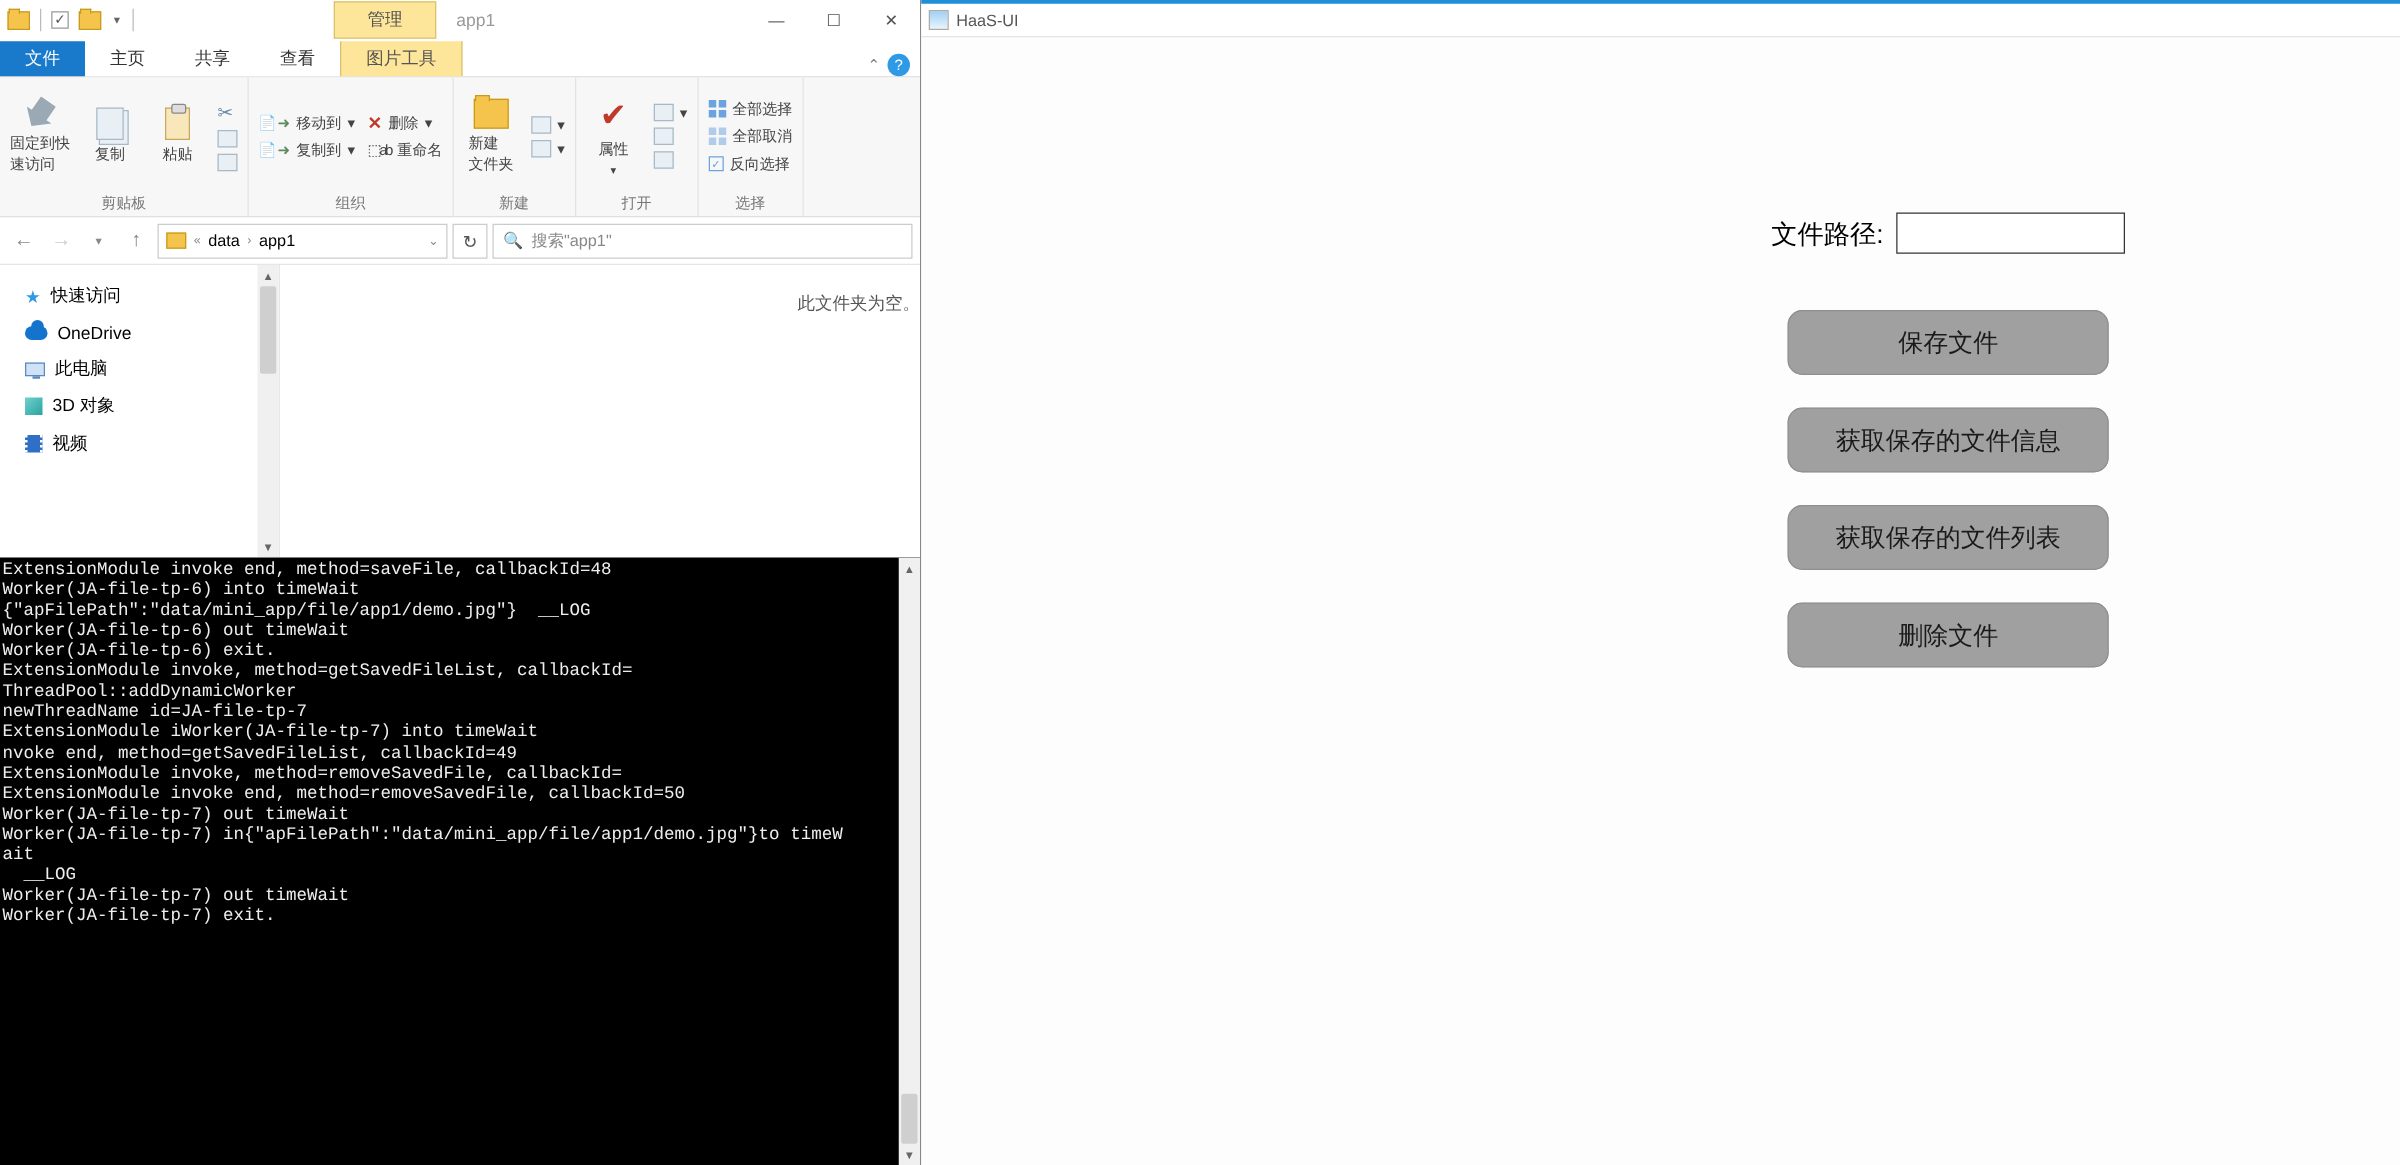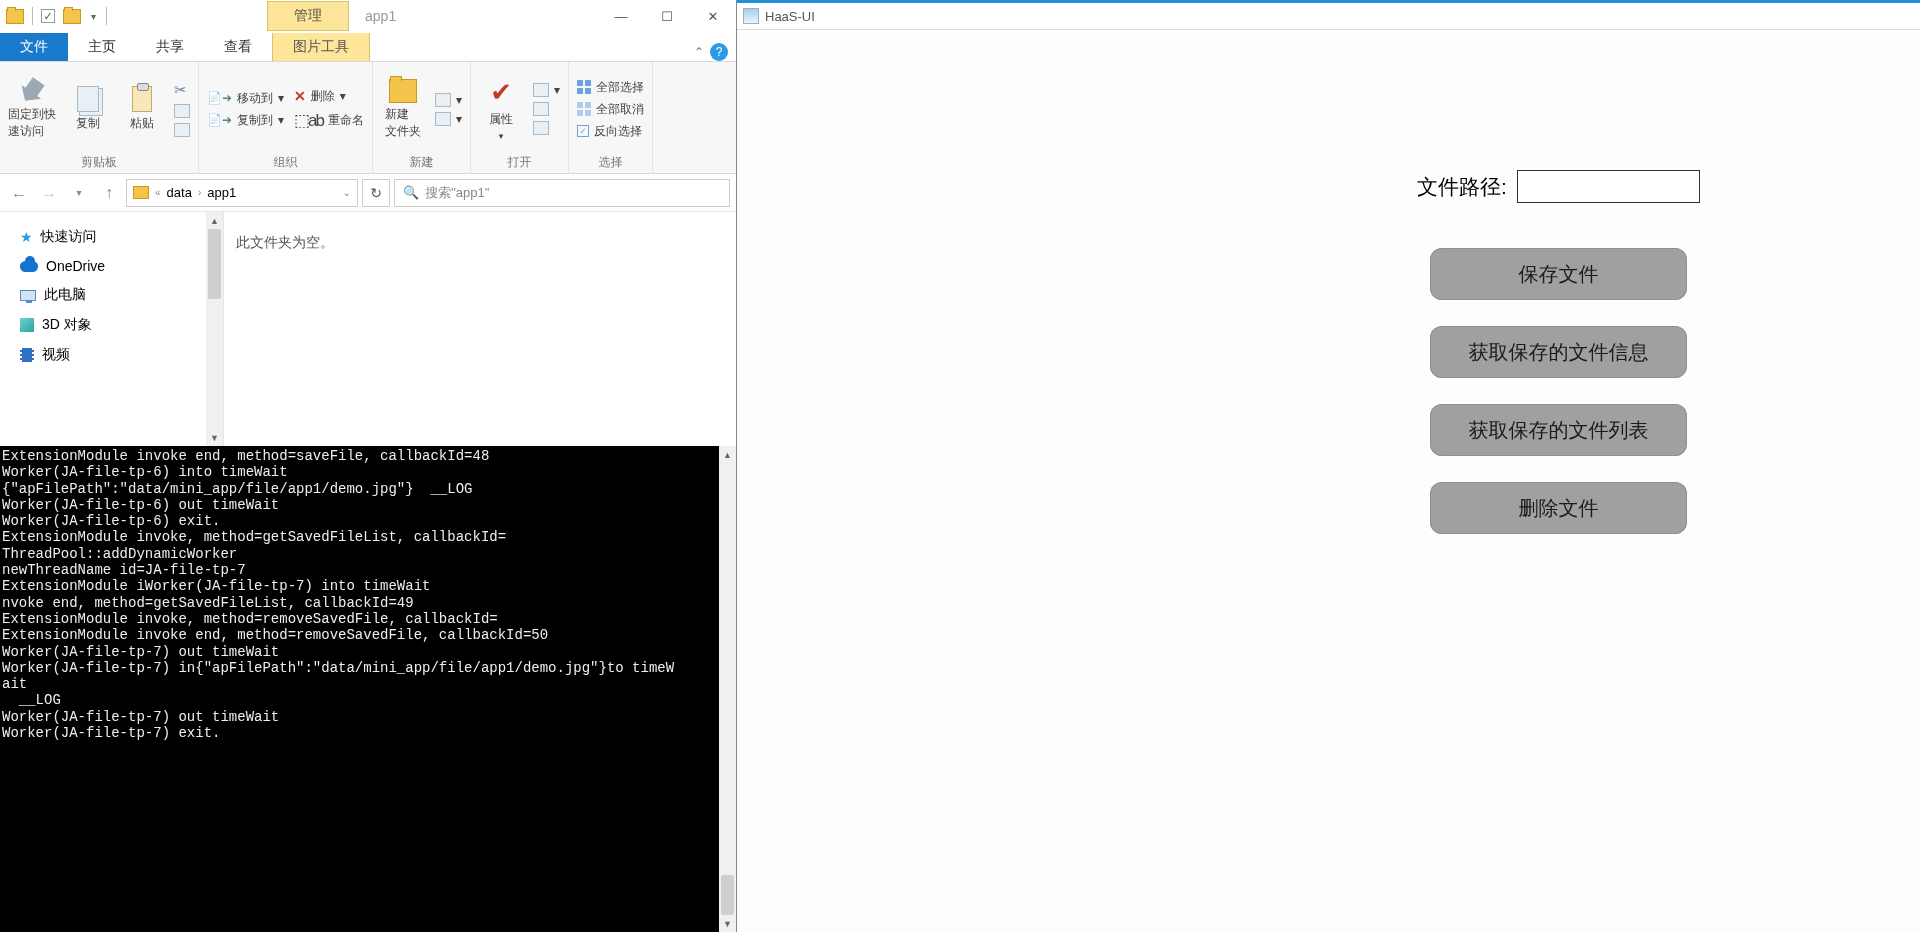--- a/index.html
+++ b/index.html
@@ -35,21 +35,21 @@
 .sm-stack { display:flex; flex-direction:column; gap:5px; }
 .sm-btn { display:flex; align-items:center; gap:5px; font-size:12px; color:#444; white-space:nowrap; }
 .ic { display:inline-block; }
 .pin { width:24px; height:24px; background:#9aa9b4; clip-path:polygon(20% 0,80% 0,80% 55%,100% 55%,50% 100%,0 55%,20% 55%); transform:rotate(35deg); }
 .pages { width:22px; height:26px; border:1px solid #a9b9c5; background:#e8f0f6; box-shadow:3px 3px 0 #e8f0f6, 3px 3px 0 1px #a9b9c5; }
 .clipboard { width:20px; height:26px; border:1px solid #c8a85a; background:#f7e7bb; position:relative; }
 .clipboard::before{content:"";position:absolute;top:-4px;left:4px;width:10px;height:6px;border:1px solid #888;background:#ddd;border-radius:2px;}
 .scissors {font-size:15px; color:#6a87a5;}
 .arrR{font-size:12px;color:#5f8a5f;}
 .xred{font-size:14px;color:#c0392b;font-weight:bold;}
-.rename{font-size:17px; letter-spacing:-2px;}
+.rename{font-size:12px; letter-spacing:-2px;}
 .newfolder{width:28px;height:24px;background:#f5c44d;border:1px solid #c89a1e;position:relative;}
 .newfolder::before{content:"";position:absolute;top:-4px;left:0;width:10px;height:4px;background:#f5c44d;border:1px solid #c89a1e;border-bottom:none;}
 .tinyic{width:16px;height:14px;border:1px solid #a9b9c5;background:#e8f0f6;display:inline-block;}
 .checkred{font-size:26px;color:#c0392b;}
 .grid4{display:inline-grid;grid-template-columns:6px 6px;gap:2px;}
 .grid4 span{width:6px;height:6px;background:#6ba3e0;}
 .chk{width:12px;height:12px;border:1px solid #6ba3e0;display:inline-flex;align-items:center;justify-content:center;color:#6ba3e0;font-size:9px;}
 
 .nav-row { height:38px; display:flex; align-items:center; gap:4px; padding:0 6px; background:#fff; border-bottom:1px solid #e6e6e6; }
 .nav-arrow { width:26px; height:26px; display:flex; align-items:center; justify-content:center; font-size:16px; color:#888; }
@@ -66,21 +66,21 @@
 .cloud{width:18px;height:11px;background:#1373cd;border-radius:10px;position:relative;}
 .cloud::before{content:"";position:absolute;width:10px;height:10px;background:#1373cd;border-radius:50%;top:-5px;left:5px;}
 .pc{width:16px;height:11px;border:1px solid #5b8ac0;background:#cfe2f6;position:relative;}
 .pc::after{content:"";position:absolute;bottom:-3px;left:5px;width:6px;height:2px;background:#5b8ac0;}
 .cube{width:14px;height:14px;background:linear-gradient(135deg,#6fd0cf,#2aa49e);}
 .film{width:14px;height:14px;background:#2f6fc5; border-left:2px dotted #fff; border-right:2px dotted #fff;}
 .indent{padding-left:20px;}
 .nav-scroll{position:absolute;right:0;top:0;bottom:0;width:17px;background:#f0f0f0;display:flex;flex-direction:column;}
 .sc-btn{height:17px;display:flex;align-items:center;justify-content:center;font-size:9px;color:#666;}
 .sc-thumb{background:#cfcfcf;height:70px;margin:0 2px;border-radius:2px;}
-.content{flex:1;display:flex;align-items:flex-start;justify-content:flex-start;padding-top:22px;font-size:14px;color:#555;margin-left:12px;}
+.content{flex:1;display:flex;align-items:flex-start;justify-content:flex-end;padding-top:22px;font-size:14px;color:#555;}
 .status-row{height:26px;border-top:1px solid #e6e6e6;display:flex;align-items:center;font-size:13px;color:#555;padding:0 8px;background:#fff;}
 .view-toggle{margin-left:auto;display:flex;gap:2px;}
 .vbtn{width:24px;height:20px;border:1px solid #bbb;display:flex;align-items:center;justify-content:center;font-size:11px;}
 .vbtn.active{background:#cde6f7;border-color:#7ab6e0;}
 
 .terminal { flex:1; background:#000; position:relative; overflow:hidden; }
 .term-lines{white-space:pre; font-family:"Consolas","Courier New",monospace; font-size:14px; line-height:16.3px; color:#eee; padding:2px 2px;}
 .term-scroll{position:absolute;right:0;top:0;bottom:0;width:17px;background:#f0f0f0;display:flex;flex-direction:column;}
 .term-scroll .sc-thumb{height:40px;}
 

